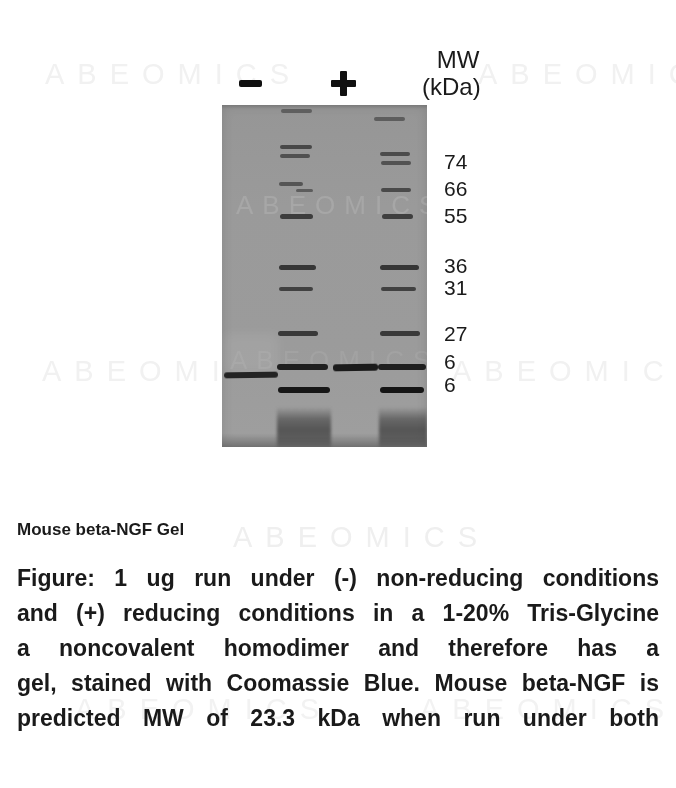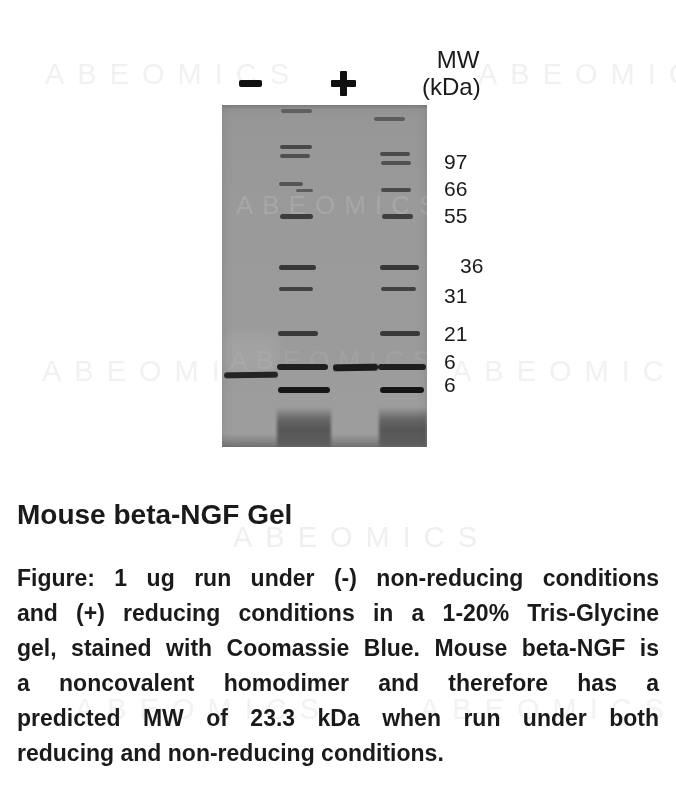--- a/index.html
+++ b/index.html
@@ -29,21 +29,21 @@
     overflow:hidden;
   }
   .band{position:absolute;border-radius:3px;filter:blur(0.7px);}
   .smear{position:absolute;filter:blur(1.8px);
     background:linear-gradient(180deg,rgba(60,60,60,0) 0%,rgba(50,50,50,0.50) 30%,rgba(40,40,40,0.62) 58%,rgba(55,55,55,0.58) 82%,rgba(75,75,75,0.45) 100%);}
   .hl{position:absolute;background:rgba(255,255,255,0.07);filter:blur(5px);border-radius:8px;}
   .gel-wm{position:absolute;font-size:26px;letter-spacing:9px;white-space:nowrap;user-select:none;}
   
   .mw-tick{position:absolute;left:444px;font-size:21px;line-height:24px;z-index:2;}
   
-  .caption-title{position:absolute;left:17px;top:499px;font-size:28px;font-weight:bold;z-index:2;}
+  .caption-title{position:absolute;left:17px;top:520px;font-size:17px;font-weight:bold;z-index:2;}
   .caption-body{position:absolute;left:17px;top:561px;width:642px;z-index:2;
     font-size:23px;line-height:35px;font-weight:bold;}
   .caption-line{text-align:justify;text-align-last:justify;white-space:normal;}
   .caption-line.last{text-align-last:left;}
 </style>
 </head>
 <body>
 
 <div class="stage">
 
@@ -90,33 +90,32 @@
       <div class="band" style="left: 158px; top: 226px; width: 40px; height: 5px; background: rgb(57, 57, 57);"></div>
       <div class="band" style="left: 156px; top: 259px; width: 48px; height: 6px; background: rgb(31, 31, 31);"></div>
       <div class="band" style="left: 158px; top: 282px; width: 44px; height: 6px; background: rgb(21, 21, 21);"></div>
       <div class="band" style="left: 2px; top: 267px; width: 54px; height: 6px; background: rgb(35, 35, 35); transform: rotate(-0.8deg);"></div>
       <div class="band" style="left: 111px; top: 259px; width: 45px; height: 7px; background: rgb(27, 27, 27); transform: rotate(-0.9deg);"></div>
       <div class="smear" style="left: 55px; top: 302px; width: 54px; height: 40px;"></div>
       <div class="smear" style="left: 157px; top: 302px; width: 48px; height: 40px;"></div>
     </div>
 
   <div id="mw-scale">
-      <div class="mw-tick" style="top: 150px;">97</div>
+      <div class="mw-tick" style="top: 150px;">74</div>
       <div class="mw-tick" style="top: 177px;">66</div>
       <div class="mw-tick" style="top: 204px;">55</div>
-      <div class="mw-tick" style="top: 254px; margin-left: 16px;">36</div>
-      <div class="mw-tick" style="top: 284px;">31</div>
-      <div class="mw-tick" style="top: 322px;">21</div>
+      <div class="mw-tick" style="top: 254px;">36</div>
+      <div class="mw-tick" style="top: 276px;">31</div>
+      <div class="mw-tick" style="top: 322px;">27</div>
       <div class="mw-tick" style="top: 350px;">6</div>
       <div class="mw-tick" style="top: 373px;">6</div>
     </div>
 
   <div class="caption-title">Mouse beta-NGF Gel</div>
   <div class="caption-body" id="caption-body">
       <div class="caption-line">Figure:  1 ug run under (-) non-reducing conditions</div>
       <div class="caption-line">and (+) reducing conditions in a 1-20% Tris-Glycine</div>
+      <div class="caption-line">a noncovalent homodimer and therefore has a</div>
       <div class="caption-line">gel, stained with Coomassie Blue. Mouse beta-NGF is</div>
-      <div class="caption-line">a noncovalent homodimer and therefore has a</div>
       <div class="caption-line">predicted MW of 23.3 kDa when run under both</div>
-      <div class="caption-line last">reducing and non-reducing conditions.</div>
     </div>
 
 </div>
 
 </body></html>

